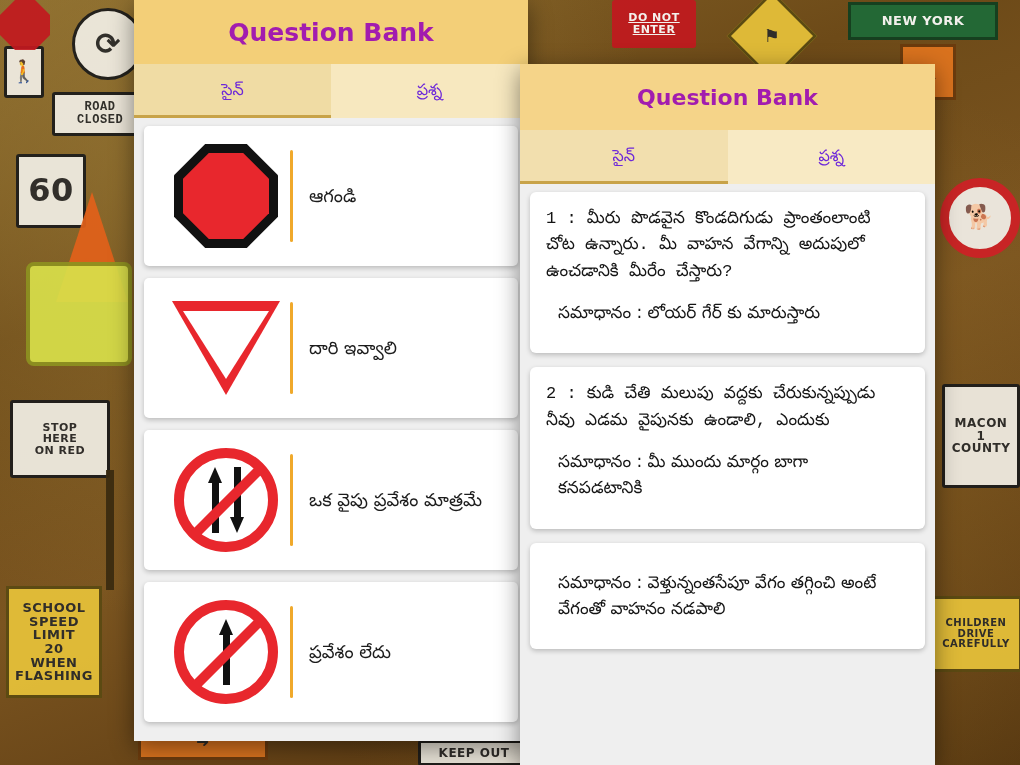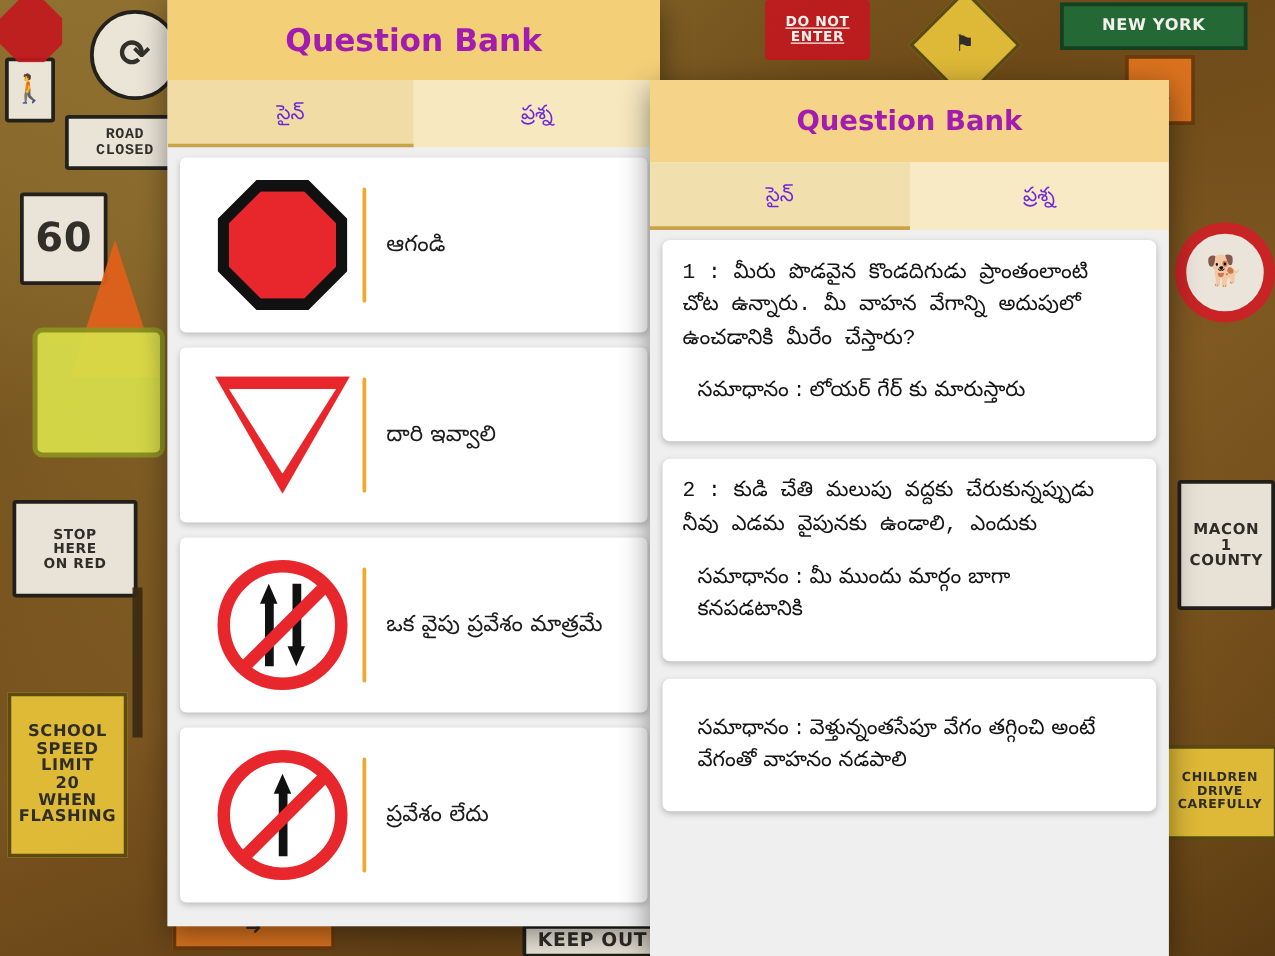--- a/index.html
+++ b/index.html
@@ -346,21 +346,21 @@
     <div class="bg-item sign-box sq-white" style="left:16px; top:154px; width:70px; height:74px; font-size:32px;">60</div>
 
     <div class="bg-item cone" style="left:56px; top:192px;"></div>
 
     <div class="bg-item vest" style="left:26px; top:262px; width:98px; height:96px;"></div>
 
     <div class="bg-item sign-box sq-white" style="left:10px; top:380px; width:100px; height:78px; font-size:11px; white-space:pre-line;margin-top:20px;">STOP
 HERE
 ON RED</div>
 
-    <div class="bg-item sign-box sq-yellow" style="left:6px; top:554px; width:96px; height:132px; font-size:13px; white-space:pre-line;">SCHOOL
+    <div class="bg-item sign-box sq-yellow" style="left:6px; top:586px; width:96px; height:112px; font-size:13px; white-space:pre-line;">SCHOOL
 SPEED
 LIMIT
 20
 WHEN
 FLASHING</div>
 
     <div class="bg-item bar-line" style="left:106px; top:470px; width:8px; height:120px;"></div>
 
     <div class="bg-item sign-box sq-red octagon-bg" style="left:612px; top:0px; width:84px; height:48px; font-size:11px; white-space:pre-line; clip-path:none; background:#c2191f; border-radius:3px;">DO NOT
 ENTER</div>
@@ -376,21 +376,21 @@
     <div class="bg-item sign-box circle-red" style="left:940px; top:178px; width:80px; height:80px; font-size:24px;">🐕</div>
 
     <div class="bg-item sign-box sq-white" style="left:942px; top:352px; width:78px; height:104px; font-size:12px; white-space:pre-line;margin-top:32px;">MACON
 1
 COUNTY</div>
 
     <div class="bg-item sign-box sq-yellow" style="left:930px; top:596px; width:92px; height:76px; font-size:10px; white-space:pre-line;">CHILDREN
 DRIVE
 CAREFULLY</div>
 
-    <div class="bg-item sign-box sq-white" style="left:418px; top:740px; width:112px; height:26px; font-size:15px;">KEEP OUT</div>
+    <div class="bg-item sign-box sq-white" style="left:418px; top:740px; width:112px; height:26px; font-size:12px;">KEEP OUT</div>
 
     <div class="bg-item sign-box sq-orange" style="left:138px; top:724px; width:130px; height:36px; font-size:16px;">➜</div>
   </div>
 
   <div class="panel" id="signs-panel">
     <div class="panel-header">Question Bank</div>
 
     <div class="tabbar">
       <div class="tab active">సైన్</div>
       <div class="tab inactive">ప్రశ్న</div>

